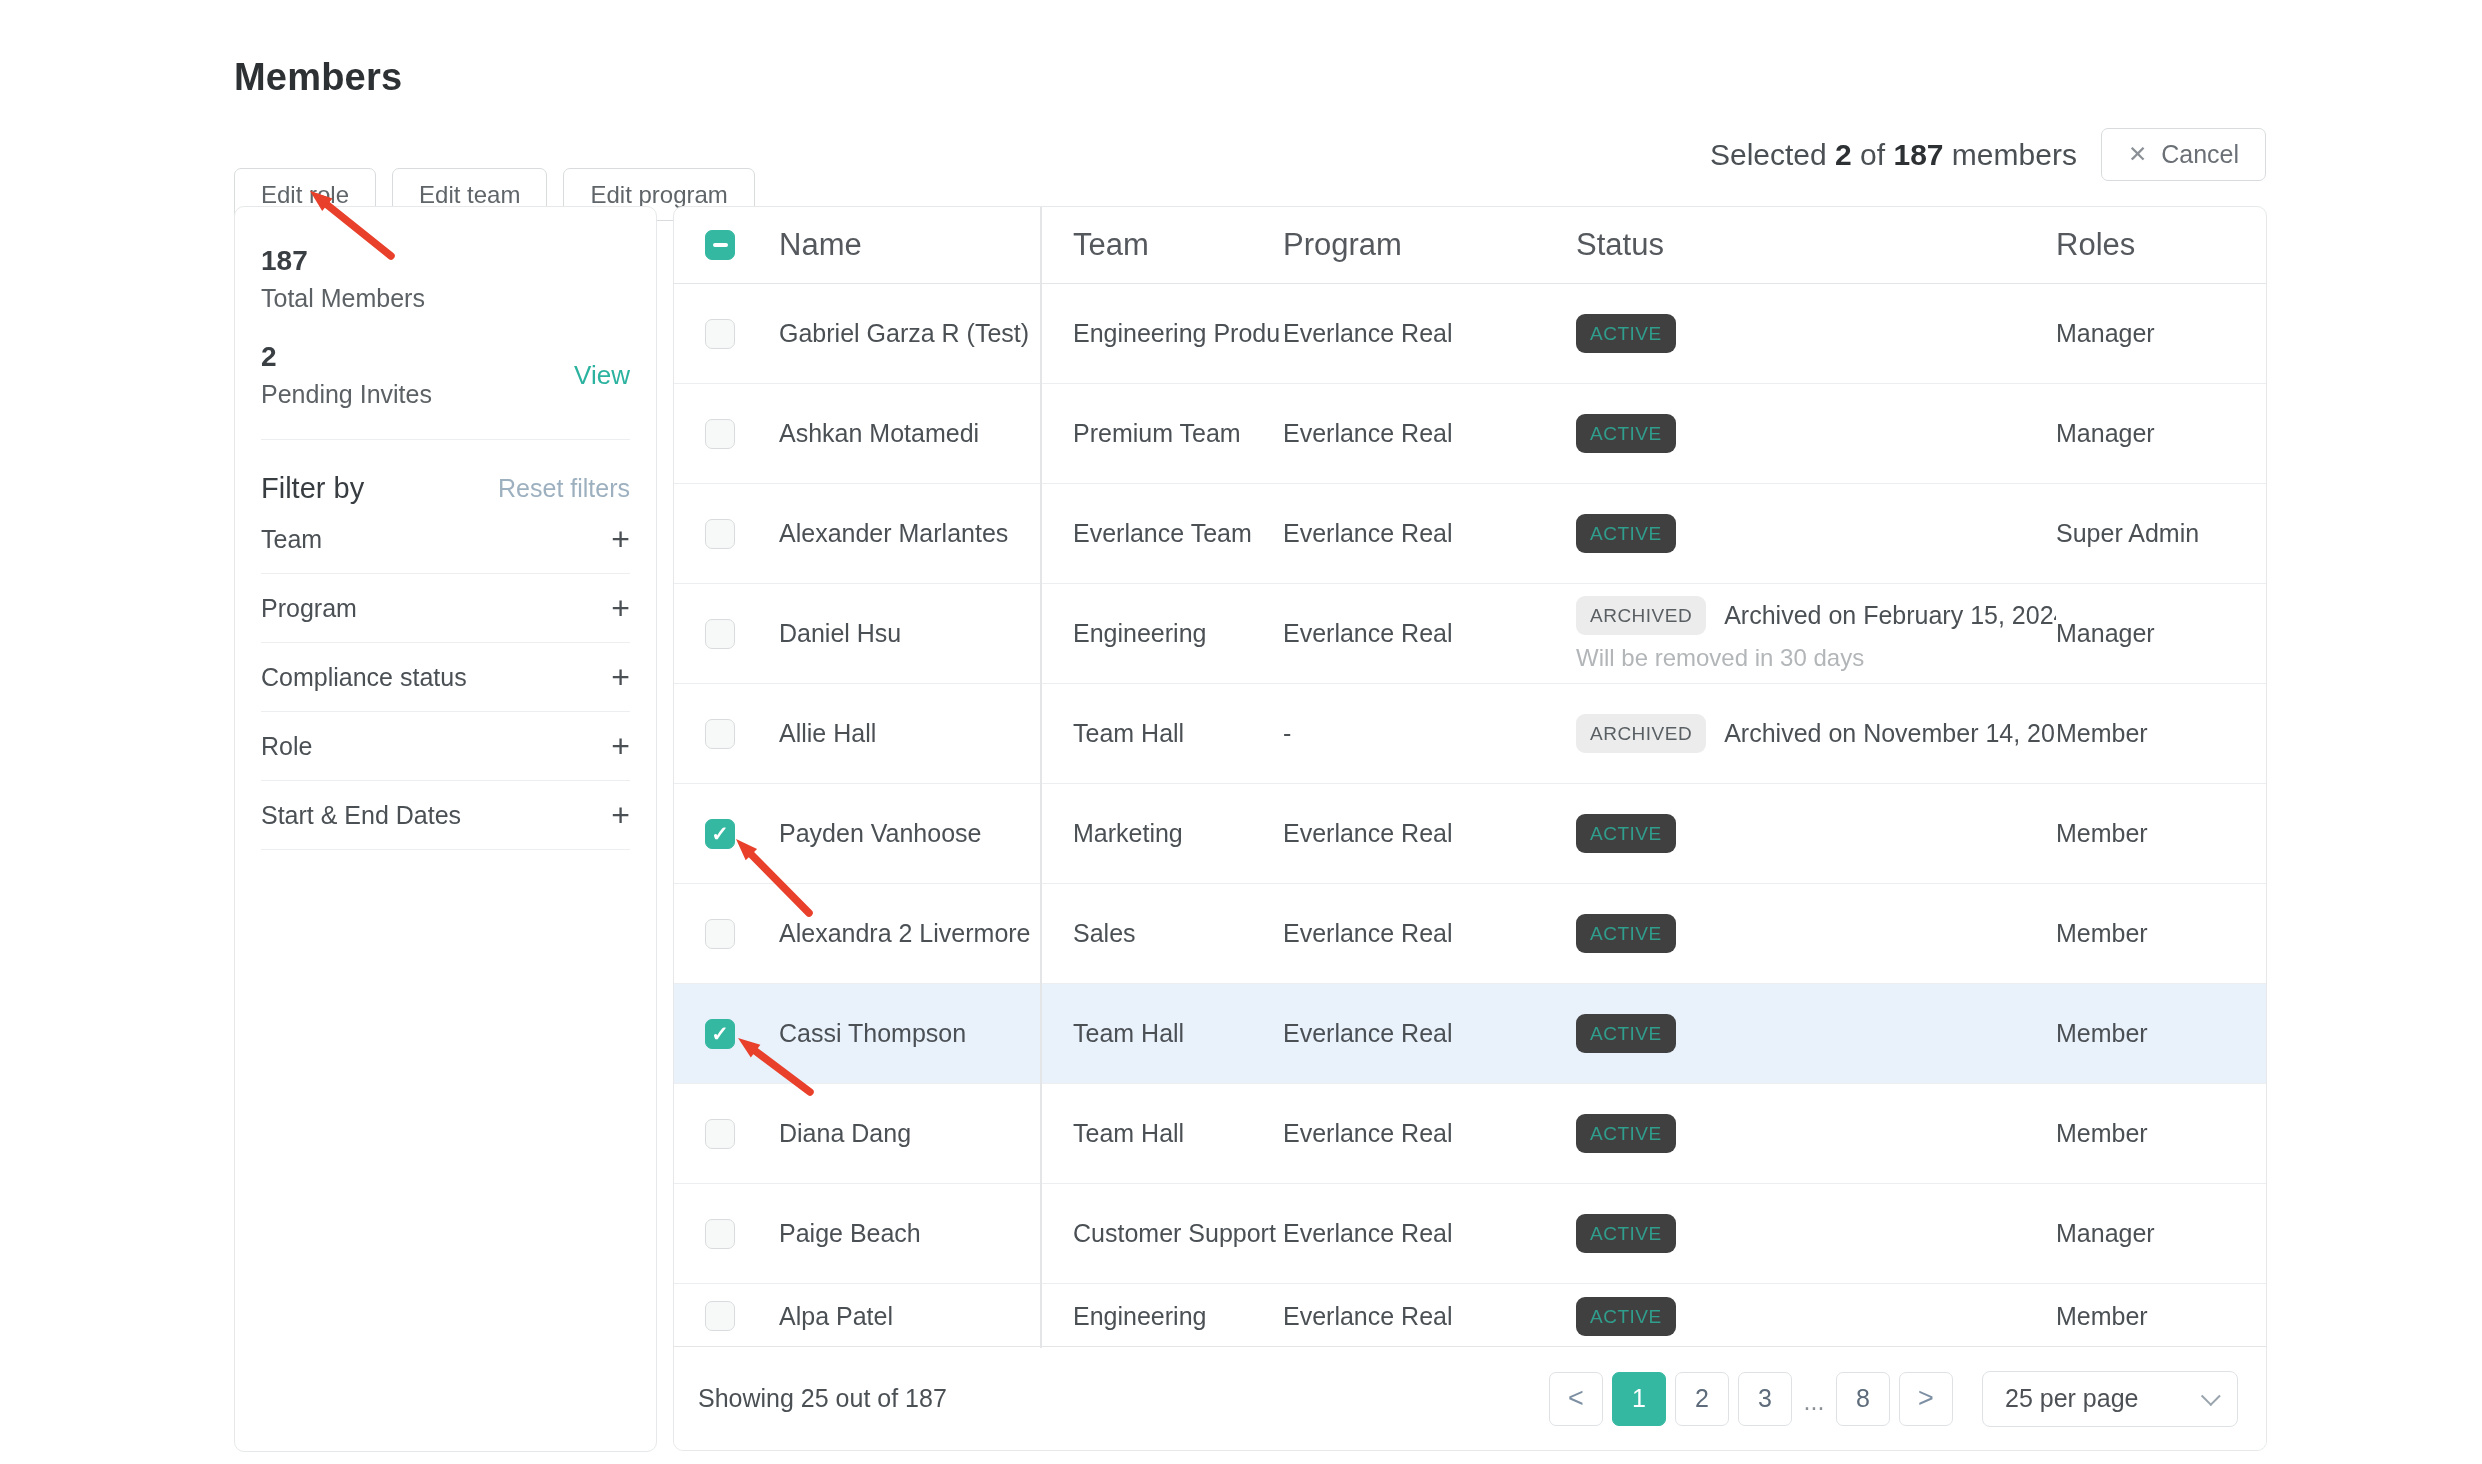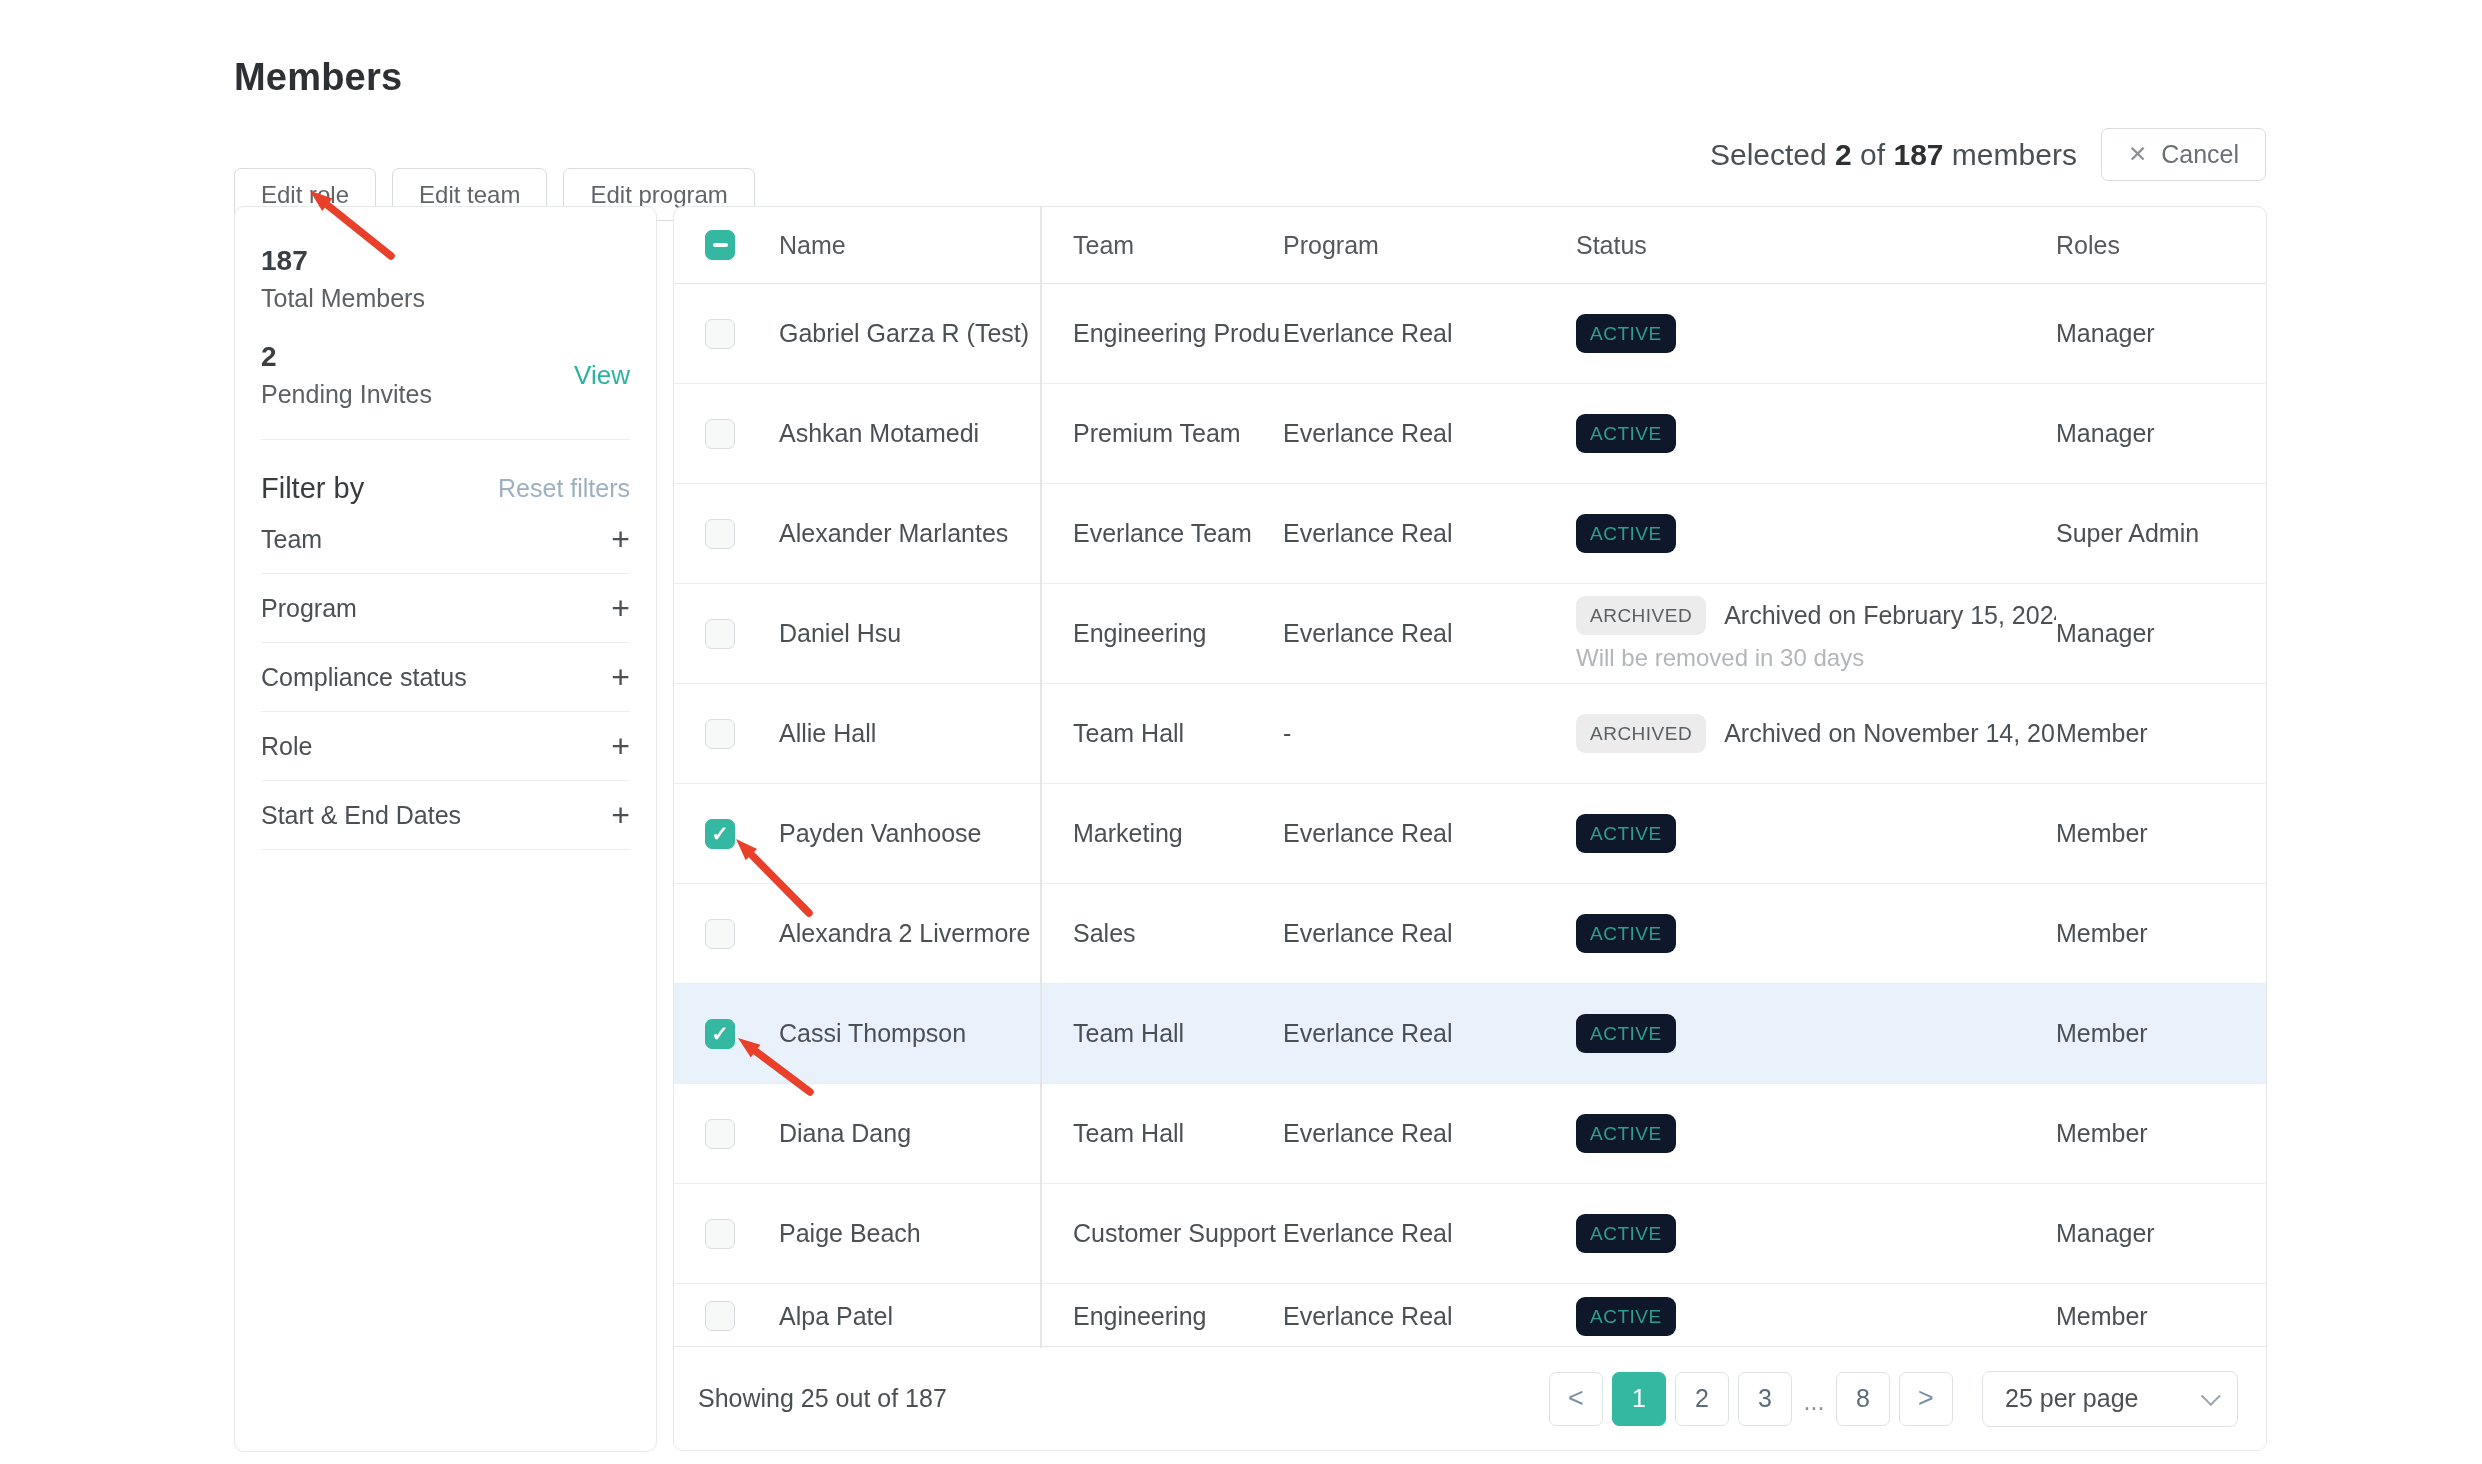--- a/index.html
+++ b/index.html
@@ -35,36 +35,36 @@
                  border-bottom:1.5px solid #eceeef; cursor:pointer; }
   .filter-item .flabel { font-size:25px; color:#4b5055; }
   .plus-icon { font-size:32px; font-weight:300; color:#4b5055; line-height:1; }
 
   
   .table-card { position:absolute; left:673px; top:206px; width:1594px; height:1245px;
                 border:1.5px solid #e6e8e9; border-radius:10px; background:#fff; overflow:hidden; }
   .v-divider { position:absolute; left:366px; top:0; width:1.5px; height:1141px; background:#e3e5e7; z-index:5; }
   .tgrid { display:grid; grid-template-columns:105px 294px 210px 293px 480px 1fr; align-items:center; }
   .thead { height:77px; border-bottom:1.5px solid #e3e5e7; }
-  .thead .col-label { font-size:25px; color:#55595e; }
+  .thead .col-label { font-size:31px; color:#55595e; }
   .trow { height:100px; border-bottom:1.5px solid #eceeef; background:#fff; }
   .trow.short { height:64px; border-bottom:none; }
   .trow.highlighted { background:#e9f1fb; }
   .cell { font-size:25px; color:#4b5055; overflow:hidden; white-space:nowrap; }
   .cb-cell { display:flex; justify-content:flex-end; padding-right:44px; }
   .checkbox { width:30px; height:30px; border:1.5px solid #d9dcde; border-radius:7px; background:#f7f8f8; cursor:pointer;
               display:flex; align-items:center; justify-content:center; }
   .checkbox.checked { background:#35b8a1; border-color:#35b8a1; }
   .checkbox.checked::after { content:"✓"; color:#fff; font-size:21px; font-weight:700; }
   .checkbox.indeterminate { background:#35b8a1; border-color:#35b8a1; }
   .checkbox.indeterminate::after { content:""; width:15px; height:3.5px; background:#fff; border-radius:2px; }
   .status-cell { display:flex; flex-direction:column; justify-content:center; gap:9px; }
   .status-line { display:flex; align-items:center; gap:18px; }
   .pill { font-size:19px; letter-spacing:0.5px; padding:10px 14px; border-radius:9px; line-height:1; }
-  .pill.active { background:#0f172a; color:#2f9e8d; }
+  .pill.active { background:#404040; color:#2f9e8d; }
   .pill.archived { background:#ececec; color:#595f63; }
   .status-detail { font-size:25px; color:#4b5055; }
   .status-note { font-size:24px; color:#b3b6b8; }
 
   
   .tfooter { position:absolute; left:0; bottom:0; width:100%; height:104px; border-top:1.5px solid #e3e5e7;
              display:flex; align-items:center; justify-content:space-between; padding:0 28px 0 24px; background:#fff;gap:28px; }
   .showing { font-size:25px; color:#4b5055; }
   .pager { display:flex; align-items:center; gap:9px; }
   .pbtn { min-width:54px; height:54px; display:flex; align-items:center; justify-content:center;

